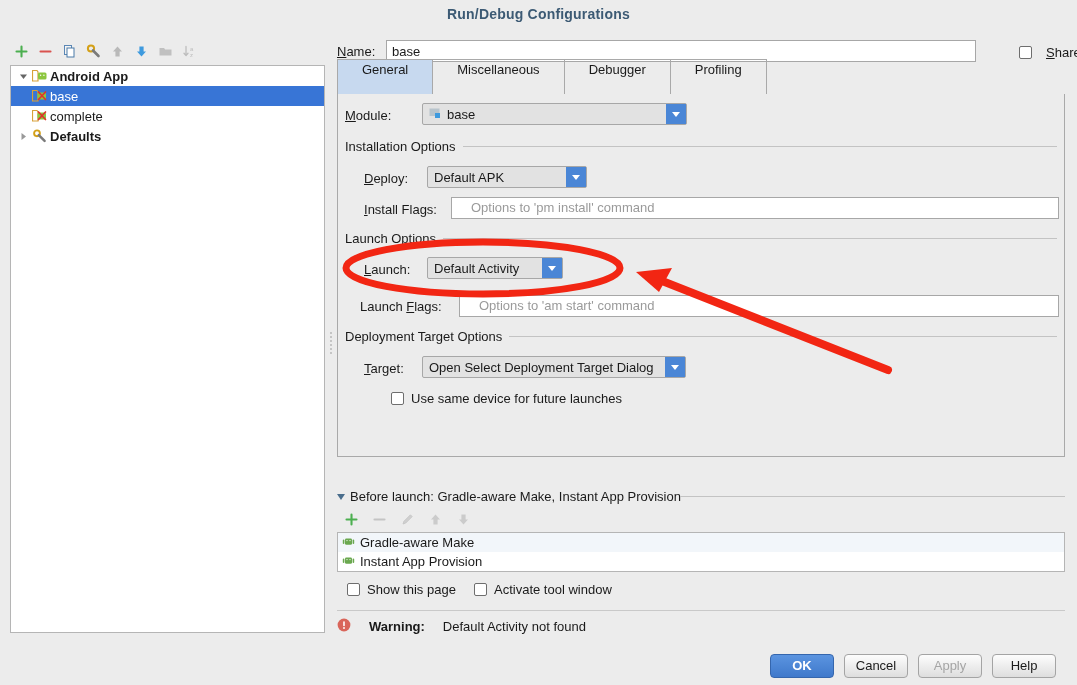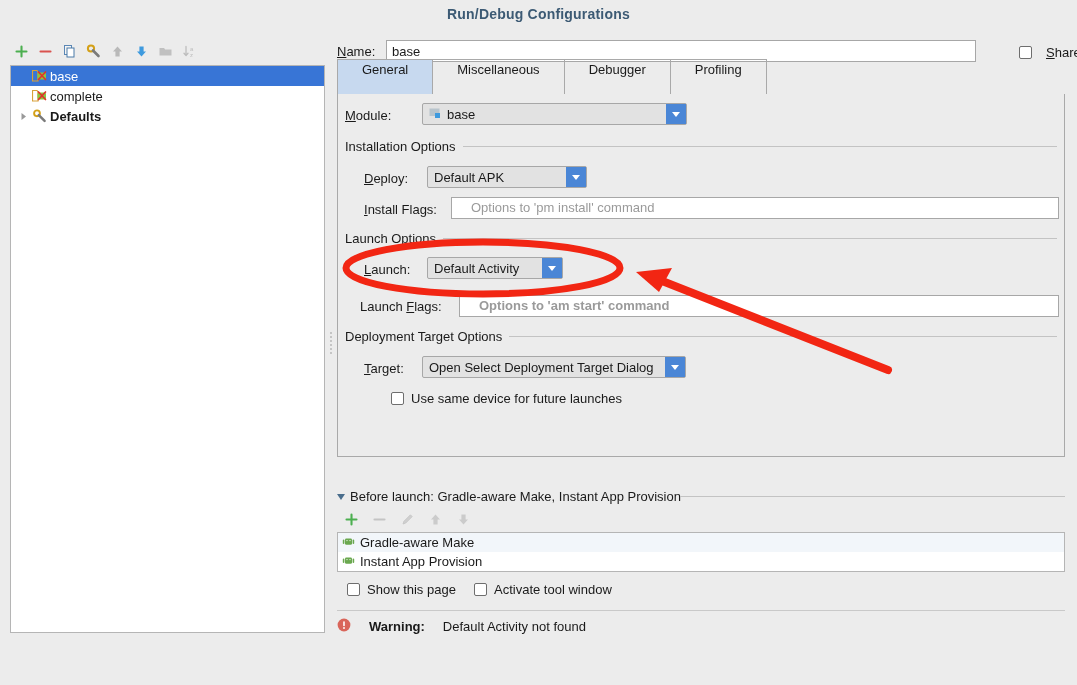--- a/index.html
+++ b/index.html
@@ -381,20 +381,36 @@
       <svg width="15" height="15" viewBox="0 0 15 15">
         <path d="M4 2.5 L4 11.5 M4 11.5 L2 9.3 M4 11.5 L6 9.3" stroke="#bdbdbd" stroke-width="1.3" fill="none" stroke-linecap="round"></path>
         <text x="8" y="7" font-size="6" fill="#bdbdbd" font-family="Liberation Sans">a</text>
         <text x="8" y="13" font-size="6" fill="#bdbdbd" font-family="Liberation Sans">z</text>
       </svg>
     </button>
   </div>
 
   <div class="tree-panel">
 
+    <div class="tree-row group">
+      <span class="twisty">
+        <svg width="9" height="9" viewBox="0 0 9 9">
+            <path d="M1 2.5 L8 2.5 L4.5 7 Z" fill="#666"></path>
+          </svg>
+      </span>
+      <span class="ticon">
+        <svg width="16" height="14" viewBox="0 0 16 14">
+          <path d="M0.5 1.5 L5 1.5 L6 3 L6 12 L0.5 12 Z" fill="none" stroke="#d8a13a" stroke-width="1.2"></path>
+          <rect x="6" y="3.5" width="8.5" height="7" rx="1.5" fill="#8cc63f"></rect>
+          <circle cx="8.6" cy="6.2" r=".7" fill="#fff"></circle>
+            <circle cx="11.9" cy="6.2" r=".7" fill="#fff"></circle>
+        </svg>
+      </span>
+      <span class="tlabel">Android App</span>
+    </div>
 
     <div class="tree-row selected">
       <span class="indent"></span>
       <span class="ticon">
         <svg width="16" height="14" viewBox="0 0 16 14">
           <path d="M0.5 1.5 L5 1.5 L6 3 L6 12 L0.5 12 Z" fill="none" stroke="#d8a13a" stroke-width="1.2"></path>
           <rect x="5.5" y="3.5" width="8.5" height="7" rx="1.5" fill="#8cc63f"></rect>
           <path d="M6.5 3 L13.5 10.5 M13.5 3 L6.5 10.5" stroke="#e0342b" stroke-width="1.7" stroke-linecap="round"></path>
         </svg>
       </span>
@@ -488,21 +504,21 @@
     <span class="rule" style="flex:1 1 auto;"></span>
   </div>
 
   <div class="fld-label" style="left:364px; top:262px;"><u>L</u>aunch:</div>
   <div class="combo" style="left:427px; top:257px; width:136px;">
     <span class="cval">Default Activity</span>
     <span class="carrow"></span>
   </div>
 
   <div class="fld-label" style="left:360px; top:299px;">Launch <u>F</u>lags:</div>
-  <div class="tfield" style="left:459px; top:295px; width:600px;font-weight:bold;">Options to 'am start' command</div>
+  <div class="tfield" style="left:459px; top:295px; width:600px;">Options to 'am start' command</div>
 
   <div class="section" style="left:345px; top:329px; width:712px;">
     <span>Deployment Target Options</span>
     <span class="rule" style="flex:1 1 auto;"></span>
   </div>
 
   <div class="fld-label" style="left:364px; top:361px;"><u>T</u>arget:</div>
   <div class="combo" style="left:422px; top:356px; width:264px;">
     <span class="cval">Open Select Deployment Target Dialog</span>
     <span class="carrow"></span>
@@ -590,20 +606,26 @@
       <svg width="14" height="14" viewBox="0 0 14 14">
         <circle cx="7" cy="7" r="6.4" fill="#d9655a"></circle>
         <rect x="6.2" y="3.2" width="1.6" height="5" rx=".8" fill="#fff"></rect>
         <circle cx="7" cy="10" r=".95" fill="#fff"></circle>
       </svg>
     </span>
     <b>Warning:</b>
     <span>Default Activity not found</span>
   </div>
 
+  <div class="footer">
+    <button class="btn primary">OK</button>
+    <button class="btn">Cancel</button>
+    <button class="btn disabled">Apply</button>
+    <button class="btn">Help</button>
+  </div>
 
   <svg class="annot" width="1077" height="685" viewBox="0 0 1077 685">
     <ellipse cx="483" cy="268" rx="137" ry="26" fill="none" stroke="#f22613" stroke-width="7"></ellipse>
     <g>
       <path d="M888 370 L652 277" stroke="#f22613" stroke-width="8" stroke-linecap="round"></path>
       <path d="M636 272 L672 268 L659 292 Z" fill="#f22613"></path>
     </g>
   </svg>
 
 </div>

